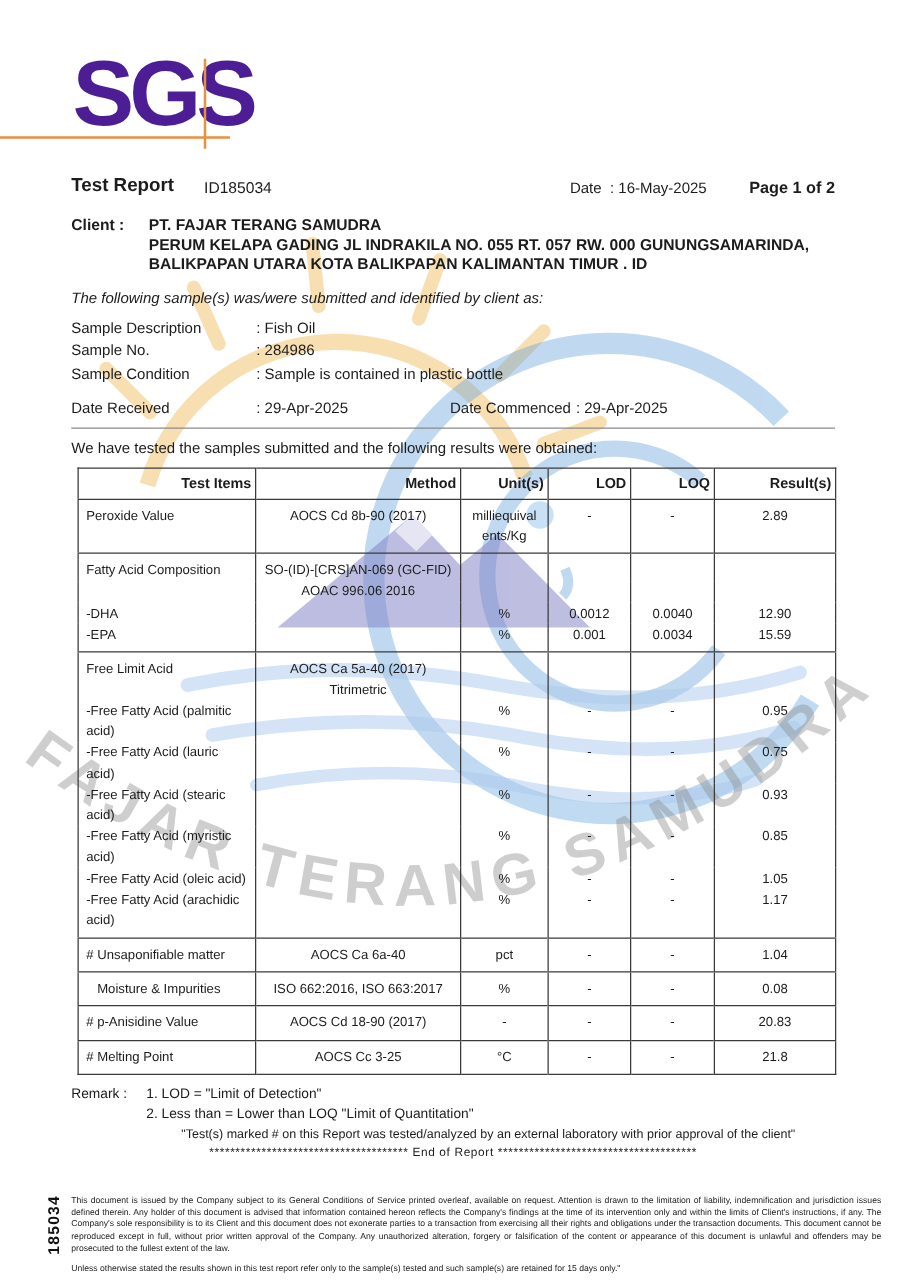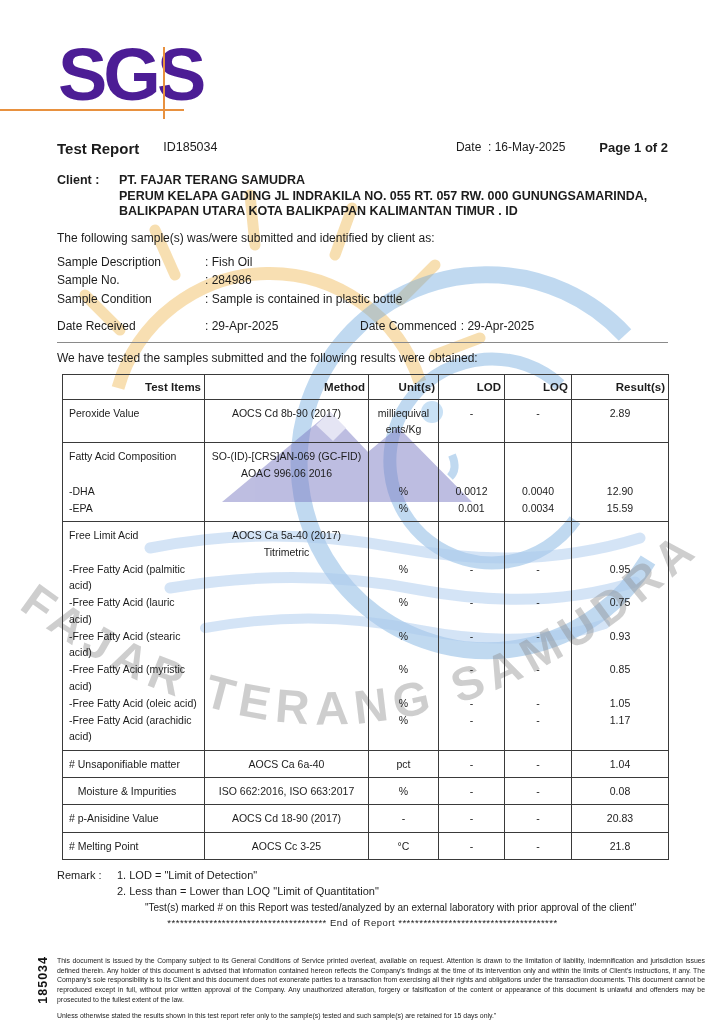--- a/index.html
+++ b/index.html
@@ -10,31 +10,31 @@
   .content{position:relative;z-index:2;}
   
   .wm{position:absolute;inset:0;z-index:1;pointer-events:none;}
   
   .hdr{position:relative;height:140px;}
   .sgs-logo{position:absolute;left:58px;top:38px;font-size:74px;font-weight:bold;
     letter-spacing:-4px;color:#4c1d95;line-height:1;font-family:"Liberation Sans",sans-serif;}
   .cross-h{position:absolute;left:0;top:109px;width:184px;height:2px;background:#e8913f;}
   .cross-v{position:absolute;left:163px;top:47px;width:2px;height:72px;background:#e8913f;}
   
-  .title-row{display:flex;align-items:flex-start;margin:0 57px;}
+  .title-row{display:flex;align-items:flex-end;margin:0 57px;}
   .title{font-size:15px;font-weight:bold;}
   .report-id{font-size:12.5px;margin-left:24px;}
   .sp{flex:1;}
   .date-blk{font-size:12px;}
   .page-no{font-size:13px;font-weight:bold;margin-left:34px;}
   
   .client{display:flex;margin:16px 57px 0 57px;font-weight:bold;font-size:12.5px;line-height:1.25;}
   .client-label{width:62px;flex:none;}
   
-  .intro{margin:11px 57px 0 57px;font-size:12px;}
+  .intro{margin:11px 57px 0 57px;font-size:12px;font-style:italic;}
   .samples{margin:8px 57px 0 57px;font-size:12px;}
   .srow{display:flex;line-height:1.55;}
   .slabel{width:148px;flex:none;}
   .dates{display:flex;margin:10px 57px 0 57px;font-size:12px;}
   .dates .pair{display:flex;}
   .dates .pair1{width:303px;}
   .dates .dlabel1{width:148px;flex:none;}
   .dates .dlabel2{flex:none;margin-right:4px;}
   .rule{border:none;border-top:1px solid #8a8a8a;margin:9px 57px 0 57px;}
   .tested{margin:8px 57px 0 57px;font-size:12px;}

